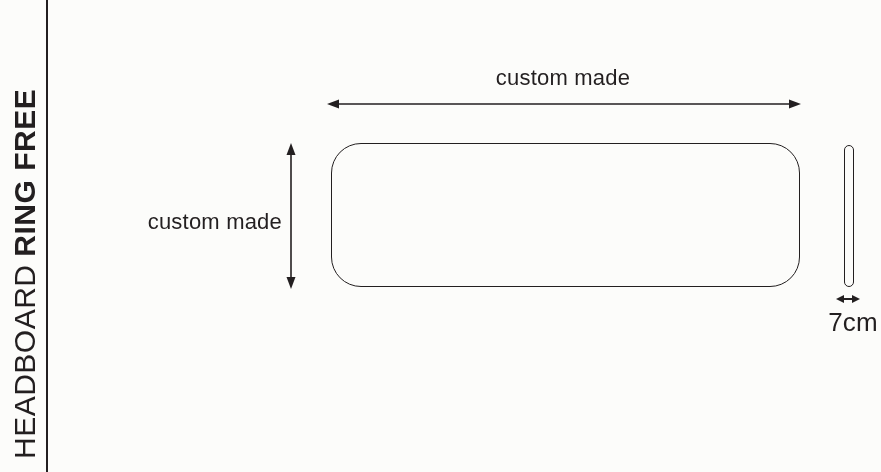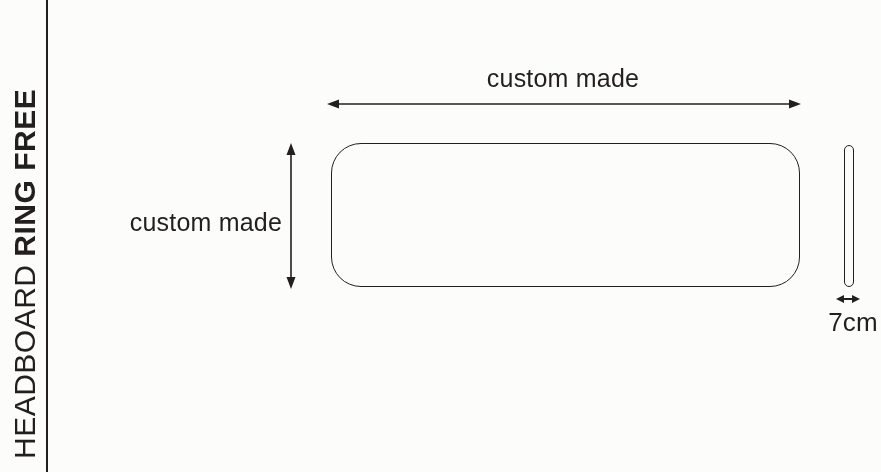--- a/index.html
+++ b/index.html
@@ -59,21 +59,21 @@
   
   .dim-arrow { position: absolute; display: block; }
   .dim-arrow line { stroke: var(--line, #231f20); }
   .dim-arrow polygon { fill: var(--line, #231f20); }
   .width-arrow  { left: 326px; top: 95px;  width: 476px; height: 18px; }
   .height-arrow { left: 283px; top: 142px; width: 16px;  height: 148px; }
   .depth-arrow  { left: 835px; top: 292px; width: 26px;  height: 14px; }
   
   .dim-label {
     position: absolute;
-    font-size: 25px;
+    font-size: 22px;
     line-height: 30px;
     color: var(--line, #231f20);
     letter-spacing: 0.2px;
   }
   .width-label  { left: 463px; top: 63px;  width: 200px; text-align: center; }
   .height-label { left: 82px;  top: 207px; width: 200px; text-align: right; }
   .depth-label  { left: 798px; top: 307px; width: 110px; text-align: center; font-size: 26px; }
 </style>
 </head>
 <body>

